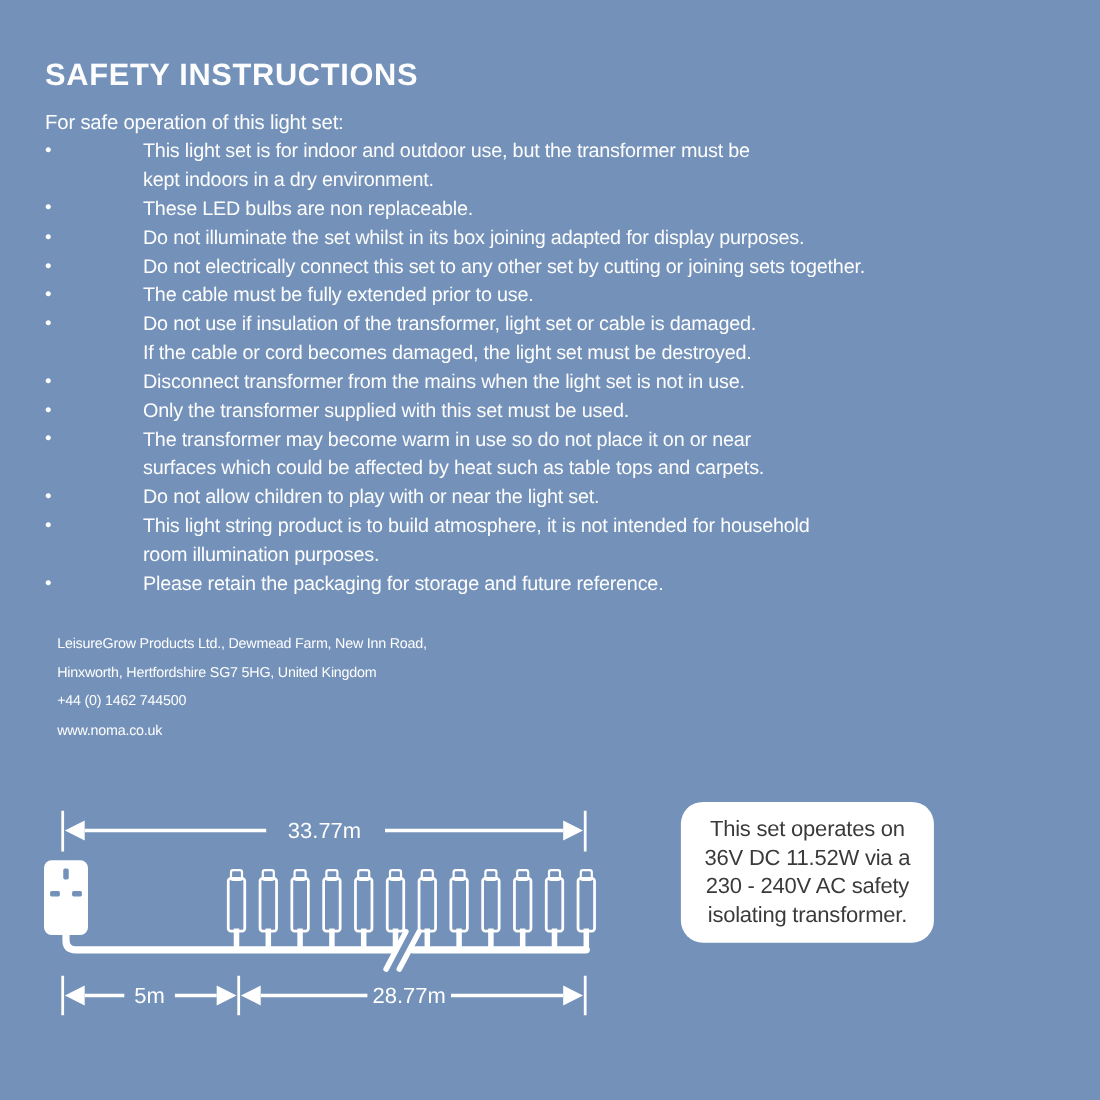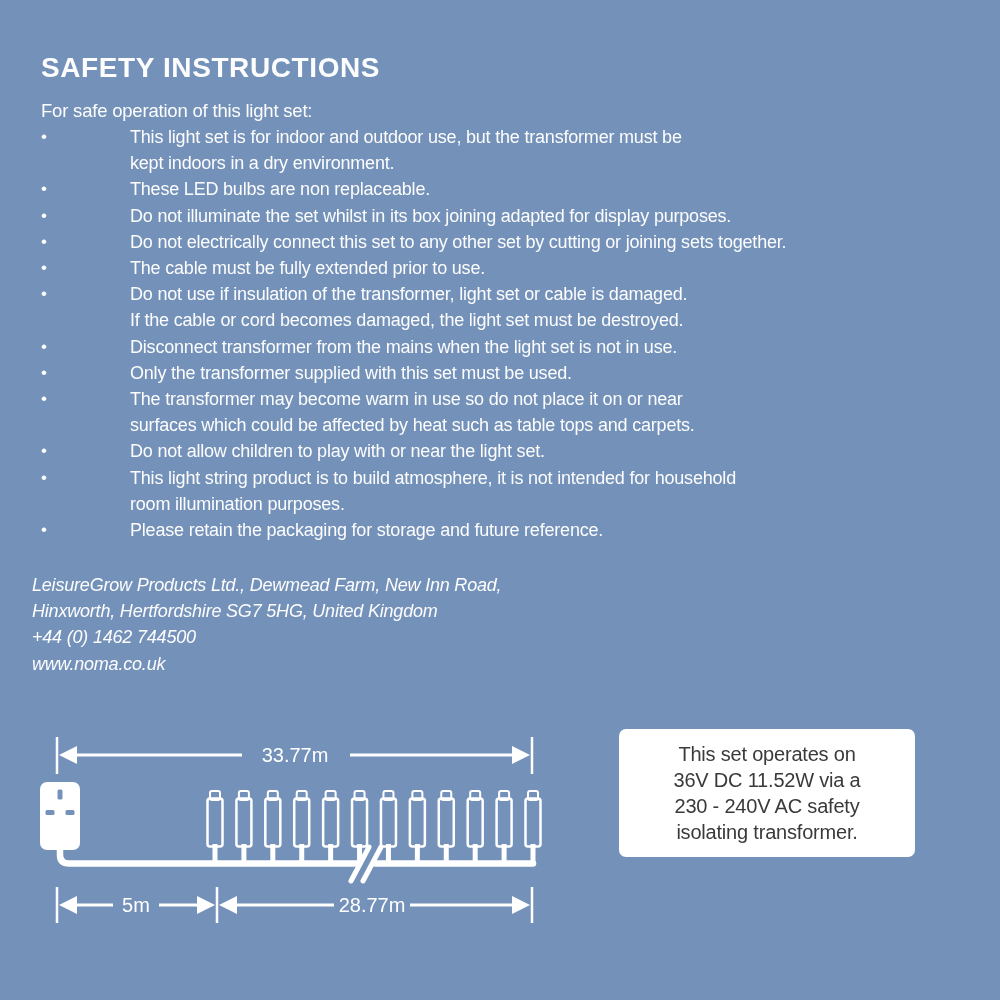--- a/index.html
+++ b/index.html
@@ -23,39 +23,39 @@
   .bullet-item { display:flex; align-items:flex-start; }
   .bullet-dot {
     width:89px; flex:0 0 89px;
     font-size:17px; line-height:26.2px;
   }
   .bullet-text {
     flex:1; font-size:18px; line-height:26.2px;
     letter-spacing:-0.2px; white-space:pre-line;
   }
   .contact-block {
-    position:absolute; left:32px; top:572px;
-    font-size:18px; line-height:26.2px; letter-spacing:-0.2px;font-style:italic;
+    position:absolute; left:52px; top:572px;
+    font-size:13px; line-height:26.2px; letter-spacing:-0.2px;
   }
   .diagram-svg { position:absolute; left:0; top:715px; }
   .dim-tick  { stroke:#ffffff; stroke-width:2.5; }
   .dim-line  { stroke:#ffffff; stroke-width:3; }
   .dim-arrow { fill:#ffffff; }
   .dim-label {
     fill:#ffffff; font-size:20px; text-anchor:middle;
     font-family:"Liberation Sans", sans-serif;
   }
   .cable { stroke:#ffffff; stroke-width:6.5; fill:none; stroke-linecap:round; }
   .break-slash { stroke:#ffffff; stroke-width:5; stroke-linecap:round; }
   .plug-body { fill:#ffffff; }
   .plug-slot { fill:#7492b9; }
   .bulb-stroke { stroke:#ffffff; fill:none; }
   .info-box {
-    position:absolute; left:619px; top:729px; width:296px; height:128px;
-    background:#ffffff; border-radius:7px;
+    position:absolute; left:619px; top:729px; width:230px; height:128px;
+    background:#ffffff; border-radius:20px;
     display:flex; align-items:center; justify-content:center;
   }
   .info-text {
     color:#3a3a3a; font-size:20px; line-height:26px;
     text-align:center; white-space:pre-line; letter-spacing:-0.2px;
   }
 </style>
 </head>
 <body style="background: rgb(116, 146, 185); color: rgb(253, 253, 253);">
 

